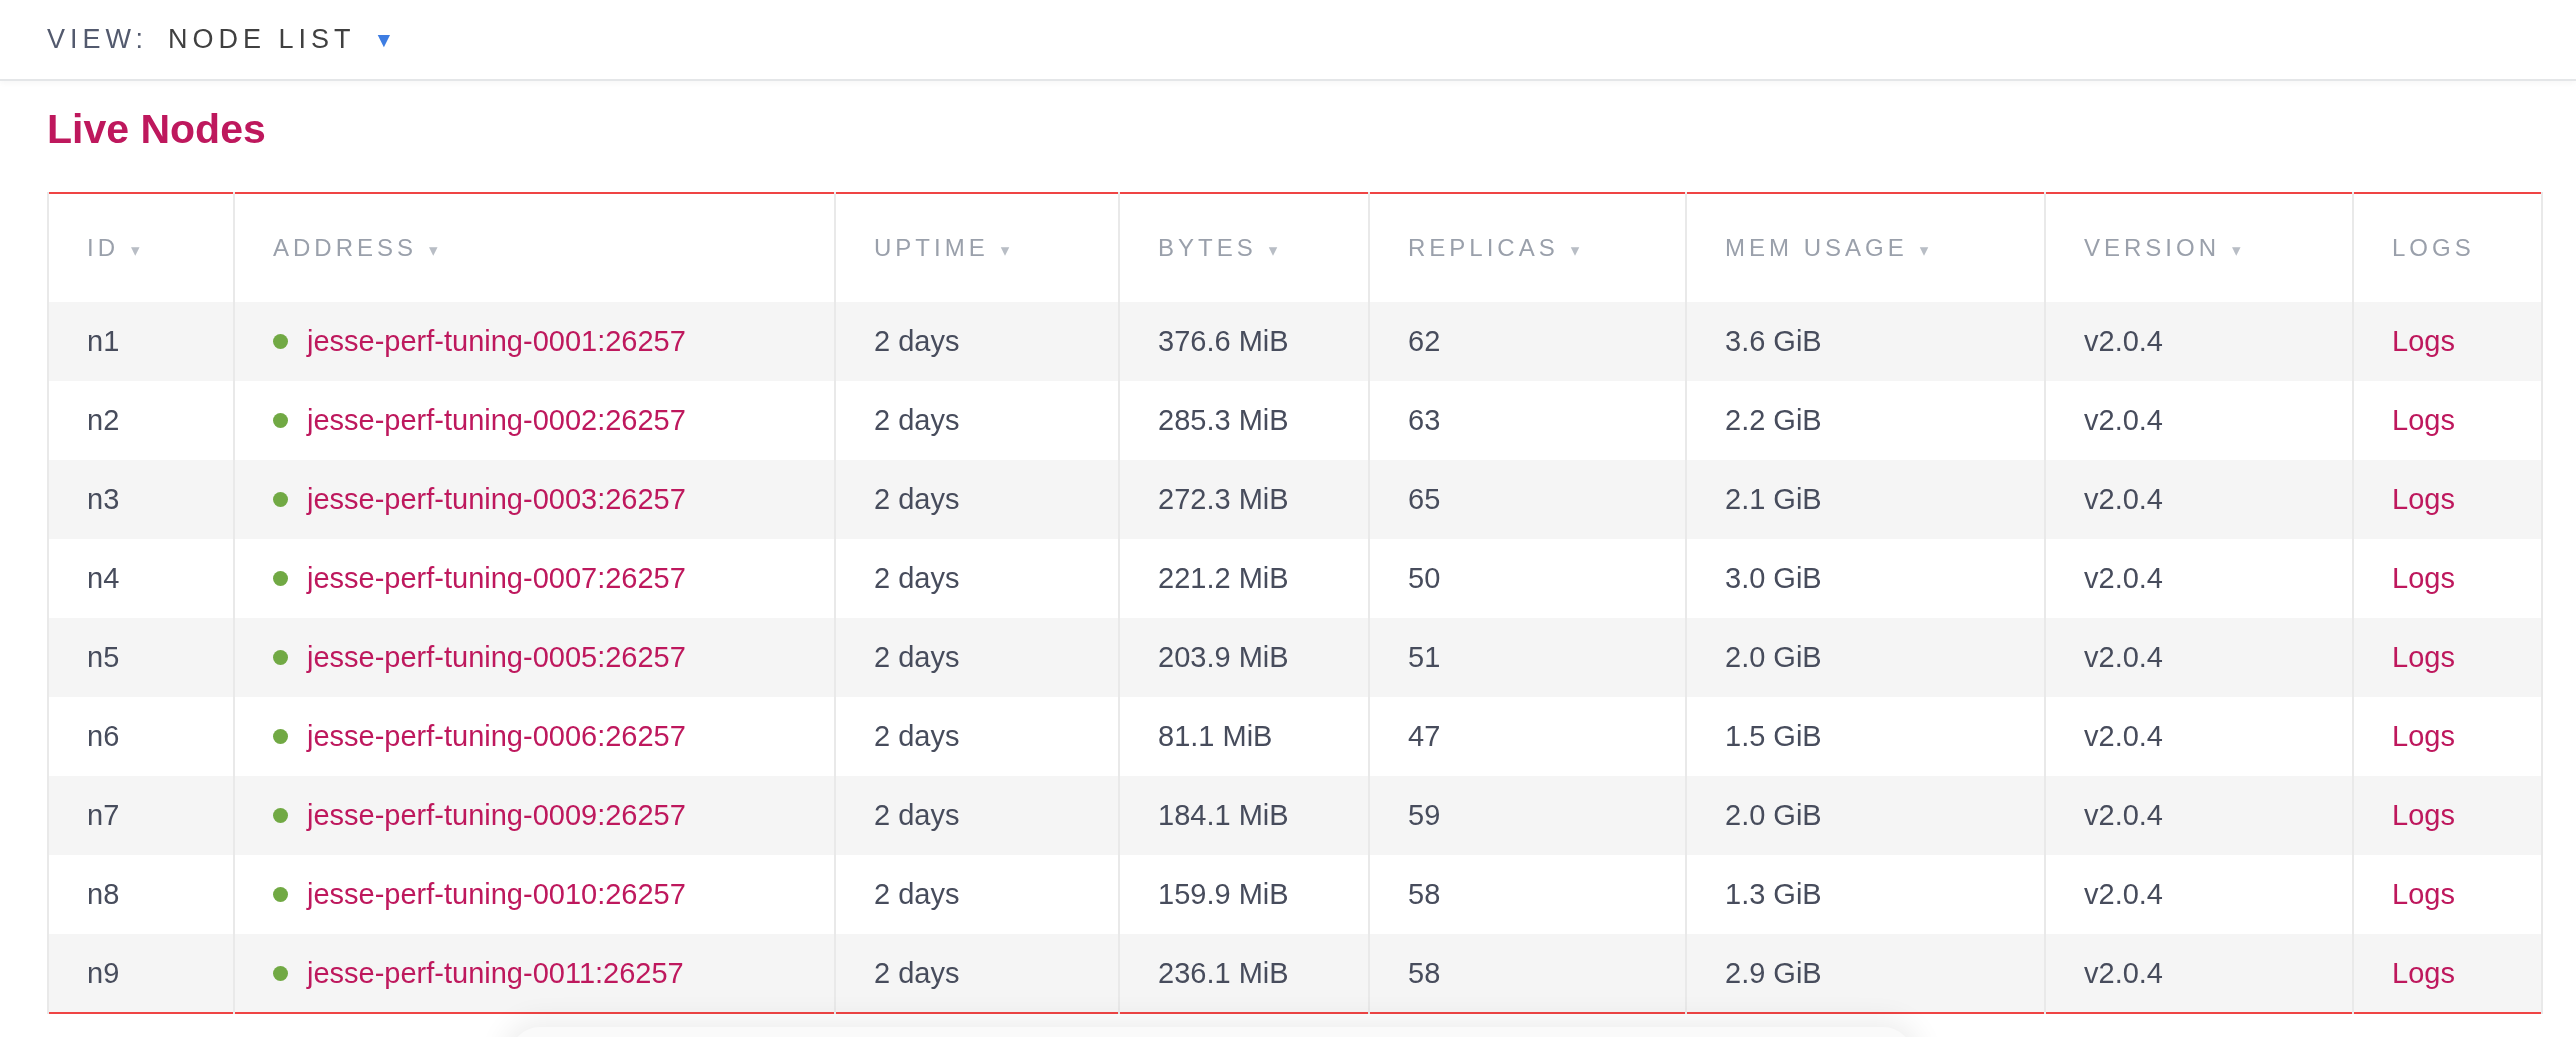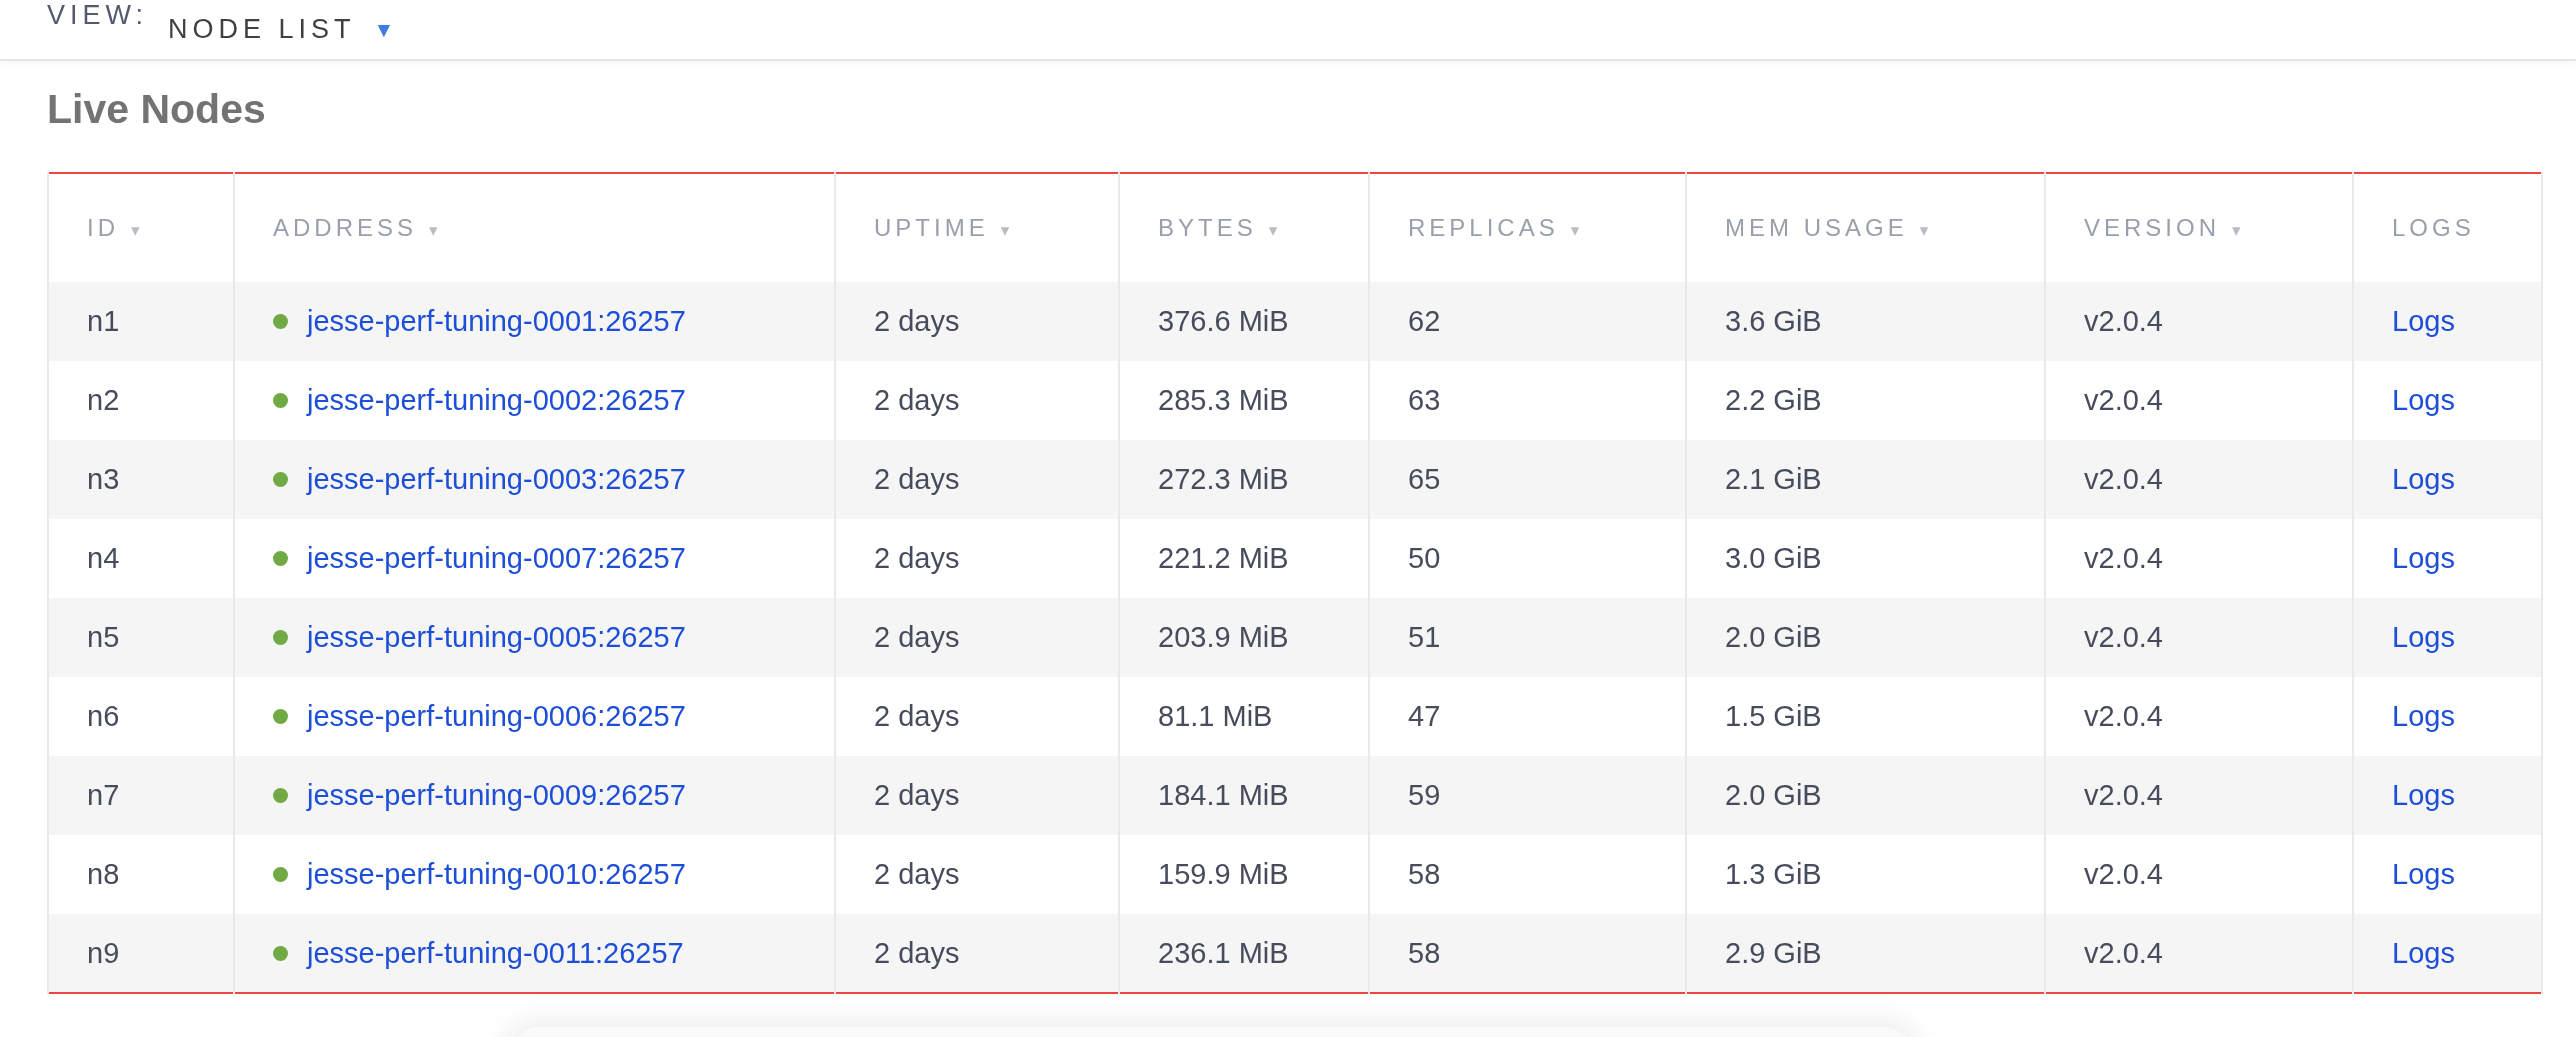--- a/index.html
+++ b/index.html
@@ -7,22 +7,23 @@
   body {
     width: 2576px; height: 1037px;
     background: #ffffff;
     font-family: "Liberation Sans", sans-serif;
     overflow: hidden;
     position: relative;
   }
 
   
   .topbar {
-    height: 61px;
+    height: 81px;
     display: flex;
+    align-items: center;
     padding-left: 47px;
     background: #ffffff;
     border-bottom: 2px solid #e4e6e8;
     box-shadow: 0 2px 6px rgba(0,0,0,0.04);
     position: relative;
     z-index: 2;
   }
   .view-label {
     color: #535a6e;
     font-size: 27px;
@@ -45,21 +46,21 @@
     margin-left: 18px;
     line-height: 1;
   }
 
   
   h1.page-title {
     margin: 26px 0 0 47px;
     font-size: 41px;
     line-height: 45px;
     font-weight: bold;
-    color: #737373;
+    color: #be185d;
   }
 
   
   table.nodes {
     border-collapse: collapse;
     table-layout: fixed;
     margin: 40px 0 0 47px;
     width: 2493px;
     border: 2px solid #ef4444;
   }
@@ -99,21 +100,21 @@
   tbody td {
     height: 79px;
     font-size: 29px;
     color: #474c5c;
     vertical-align: middle;
   }
   tbody tr:nth-child(odd) { background: #f5f5f5; }
   tbody tr:nth-child(even) { background: #ffffff; }
 
   a.cell-link {
-    color: #1d4ed8;
+    color: #be185d;
     text-decoration: none;
     cursor: pointer;
   }
   .live-dot {
     width: 15px; height: 15px;
     border-radius: 50%;
     background: #71a944;
     display: inline-block;
     margin-right: 19px;
     vertical-align: 2px;

